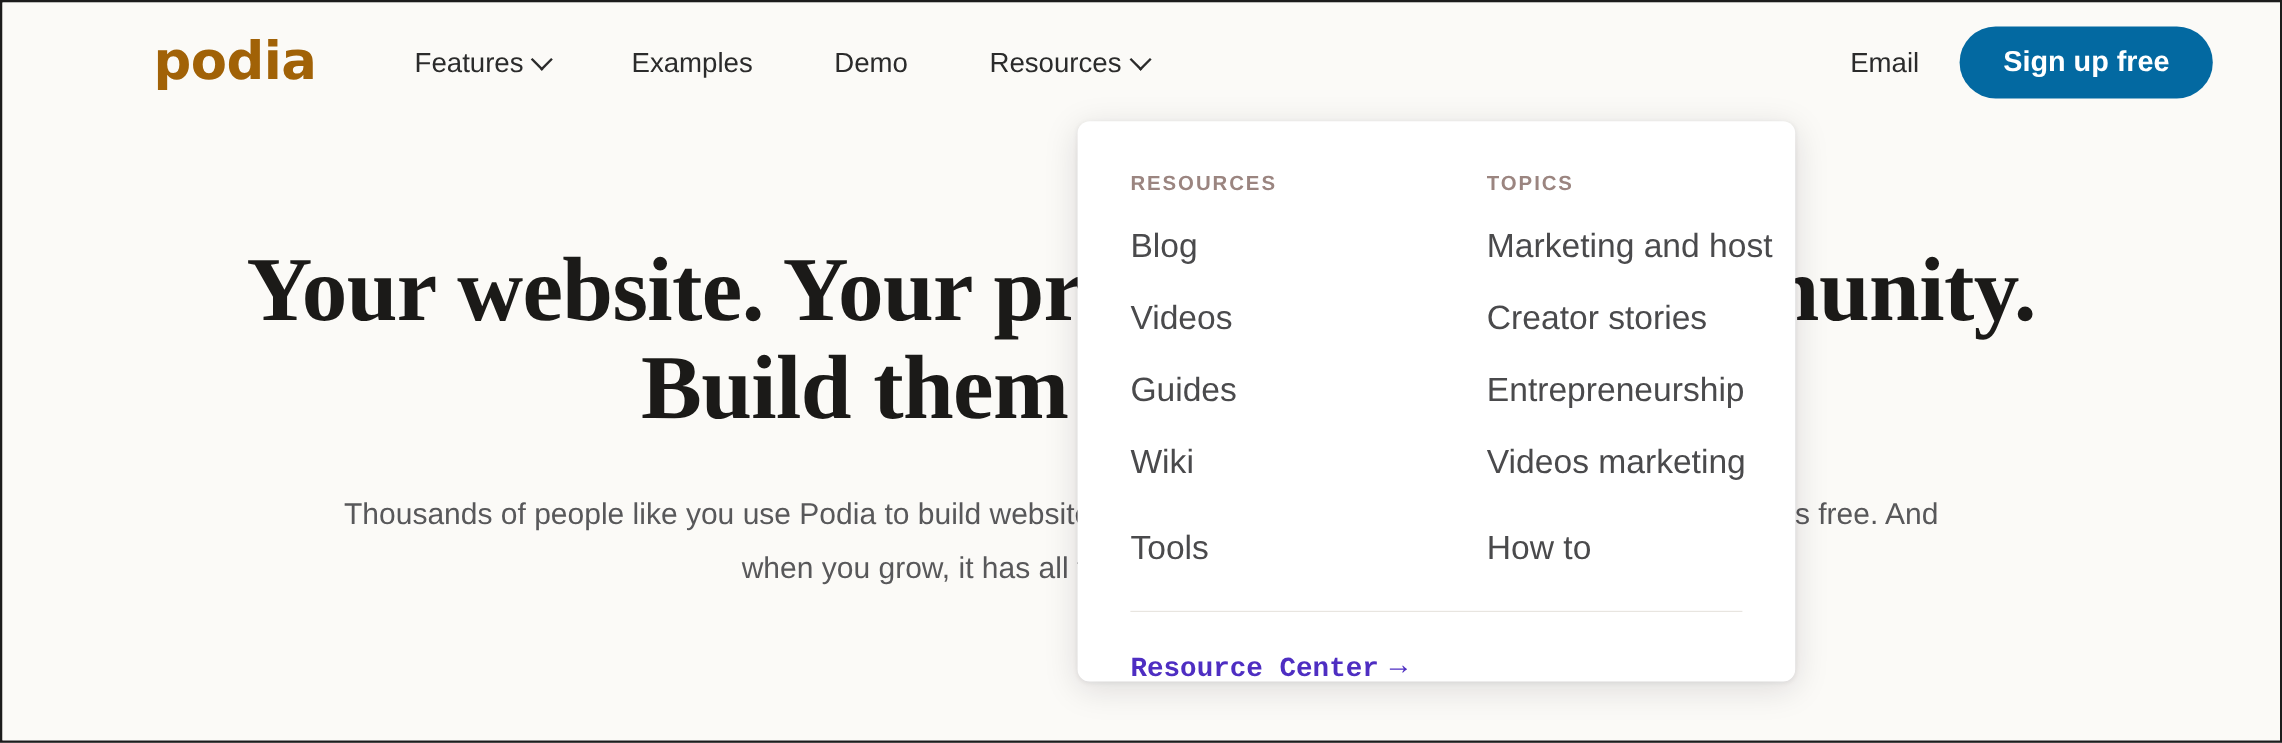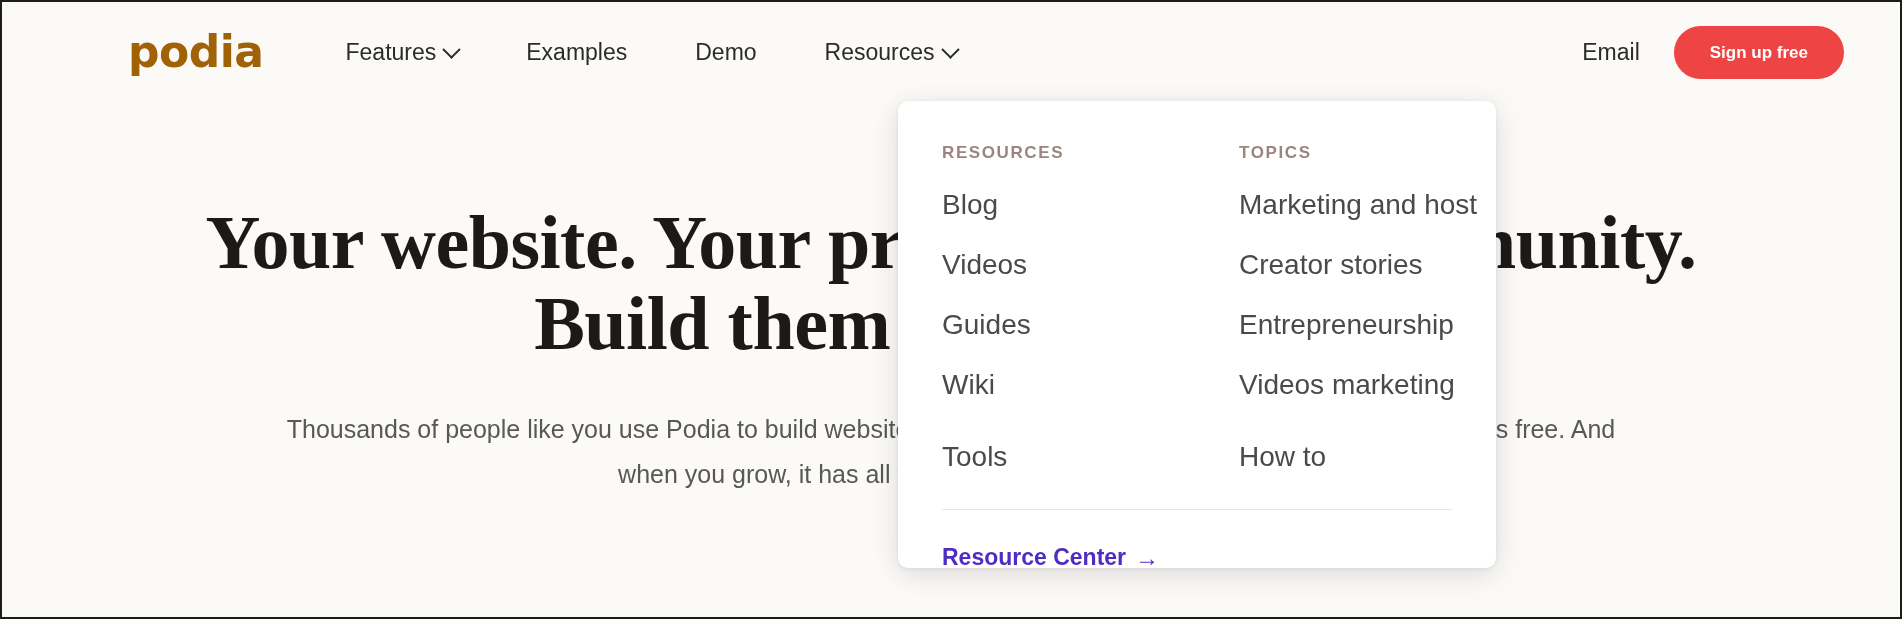--- a/index.html
+++ b/index.html
@@ -82,24 +82,24 @@
     gap: 34px;
   }
 
   .login-link {
     font-size: 23px;
     color: #2b2b2b;
     cursor: pointer;
   }
 
   .signup-btn {
-    background: #ef4444;
+    background: #0369a1;
     color: #ffffff;
     font-weight: 700;
-    font-size: 17px;
+    font-size: 24px;
     border: none;
     border-radius: 999px;
     padding: 18px 36px;
     cursor: pointer;
     font-family: "Liberation Sans", sans-serif;
     line-height: 1;
   }
 
   
   .hero {
@@ -173,20 +173,21 @@
   .dd-link:last-child { margin-bottom: 0; margin-top: 40px; }
 
   .dd-divider {
     height: 1px;
     background: #e8e5e0;
     margin: 36px 0 0 0;
   }
 
   .dd-footer {
     padding-top: 34px;
+    font-family: Liberation Mono, monospace;
   }
 
   .dd-cta {
     font-size: 23px;
     font-weight: 700;
     color: #4e2ec2;
     cursor: pointer;
     display: inline-flex;
     align-items: center;
     gap: 9px;

